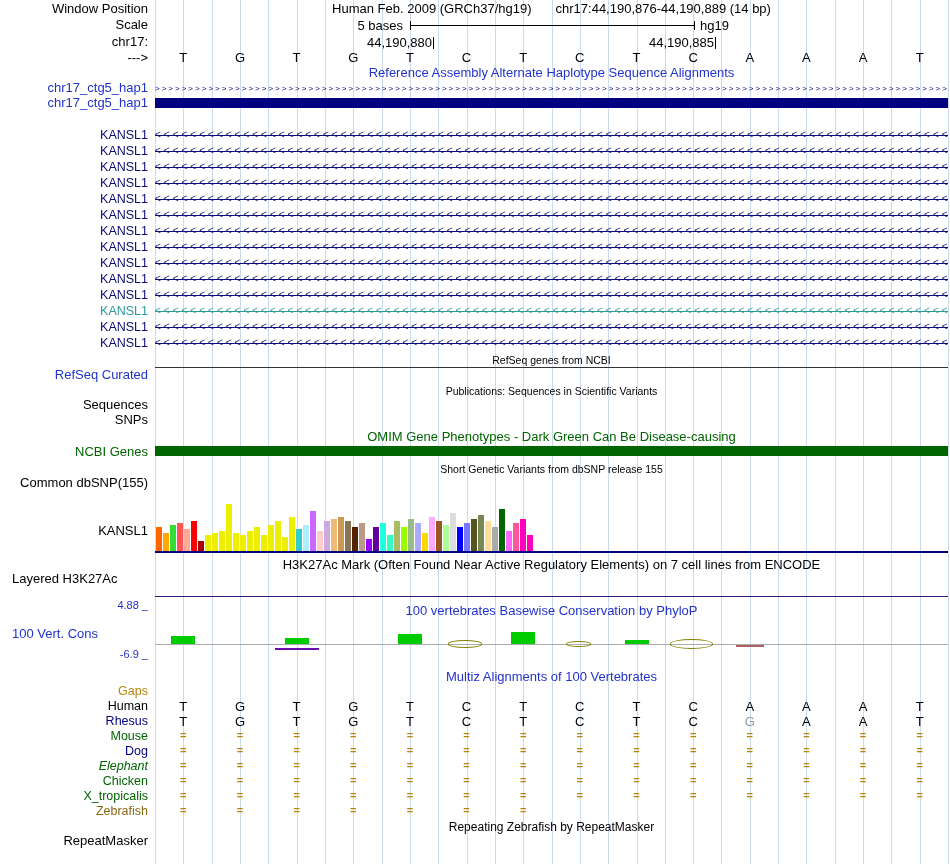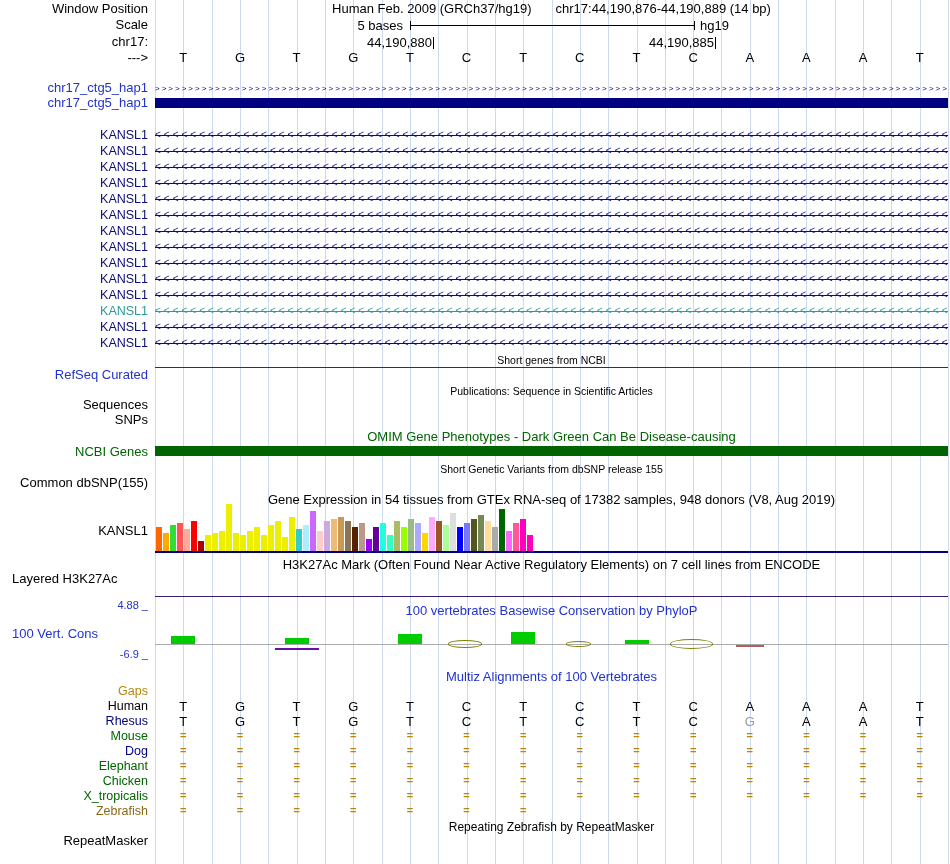--- a/index.html
+++ b/index.html
@@ -77,42 +77,42 @@
       <div style="position: absolute; left: 511.2px; top: 0px; width: 24px; text-align: center; font-size: 13px;">T</div>
       <div style="position: absolute; left: 567.8px; top: 0px; width: 24px; text-align: center; font-size: 13px;">C</div>
       <div style="position: absolute; left: 624.5px; top: 0px; width: 24px; text-align: center; font-size: 13px;">T</div>
       <div style="position: absolute; left: 681.1px; top: 0px; width: 24px; text-align: center; font-size: 13px;">C</div>
       <div style="position: absolute; left: 737.8px; top: 0px; width: 24px; text-align: center; font-size: 13px;">A</div>
       <div style="position: absolute; left: 794.4px; top: 0px; width: 24px; text-align: center; font-size: 13px;">A</div>
       <div style="position: absolute; left: 851px; top: 0px; width: 24px; text-align: center; font-size: 13px;">A</div>
       <div style="position: absolute; left: 907.7px; top: 0px; width: 24px; text-align: center; font-size: 13px;">T</div>
     </div>
 
+  <div class="ctr t13 blue" style="top:66px">Reference Assembly Alternate Haplotype Sequence Alignments</div>
   <div class="lbl t13 blue" style="top:81px">chr17_ctg5_hap1</div>
   <div id="hap-chevrons" style="position: absolute; top: 84px; left: 155px; width: 793px; height: 9px; overflow: hidden; font-size: 8px; line-height: 9px; letter-spacing: 2px; white-space: nowrap; color: rgb(0, 0, 128);">&gt;&gt;&gt;&gt;&gt;&gt;&gt;&gt;&gt;&gt;&gt;&gt;&gt;&gt;&gt;&gt;&gt;&gt;&gt;&gt;&gt;&gt;&gt;&gt;&gt;&gt;&gt;&gt;&gt;&gt;&gt;&gt;&gt;&gt;&gt;&gt;&gt;&gt;&gt;&gt;&gt;&gt;&gt;&gt;&gt;&gt;&gt;&gt;&gt;&gt;&gt;&gt;&gt;&gt;&gt;&gt;&gt;&gt;&gt;&gt;&gt;&gt;&gt;&gt;&gt;&gt;&gt;&gt;&gt;&gt;&gt;&gt;&gt;&gt;&gt;&gt;&gt;&gt;&gt;&gt;&gt;&gt;&gt;&gt;&gt;&gt;&gt;&gt;&gt;&gt;&gt;&gt;&gt;&gt;&gt;&gt;&gt;&gt;&gt;&gt;&gt;&gt;&gt;&gt;&gt;&gt;&gt;&gt;&gt;&gt;&gt;&gt;&gt;&gt;&gt;&gt;&gt;&gt;&gt;&gt;&gt;&gt;&gt;&gt;&gt;&gt;&gt;&gt;&gt;&gt;&gt;&gt;&gt;&gt;&gt;&gt;&gt;&gt;&gt;&gt;&gt;&gt;&gt;&gt;&gt;&gt;&gt;&gt;&gt;&gt;&gt;&gt;&gt;&gt;&gt;&gt;&gt;&gt;&gt;&gt;&gt;&gt;&gt;&gt;&gt;&gt;&gt;&gt;&gt;&gt;&gt;&gt;&gt;&gt;&gt;&gt;&gt;&gt;&gt;&gt;&gt;&gt;&gt;&gt;&gt;&gt;&gt;&gt;&gt;&gt;&gt;&gt;&gt;&gt;&gt;&gt;&gt;&gt;&gt;&gt;&gt;&gt;&gt;&gt;&gt;&gt;&gt;&gt;&gt;&gt;&gt;&gt;&gt;&gt;&gt;&gt;&gt;&gt;&gt;&gt;&gt;&gt;&gt;&gt;&gt;&gt;&gt;&gt;&gt;&gt;&gt;&gt;&gt;&gt;&gt;&gt;&gt;&gt;&gt;&gt;&gt;&gt;&gt;&gt;&gt;&gt;&gt;&gt;&gt;&gt;&gt;&gt;&gt;&gt;&gt;&gt;&gt;&gt;&gt;&gt;</div>
   <div class="lbl t13 blue" style="top:96px">chr17_ctg5_hap1</div>
   <div class="abs" id="hap-solid" style="top: 98px; left: 155px; width: 793px; height: 10px; background: rgb(0, 0, 128);"></div>
 
 
-  <div class="ctr t10" style="top:353px">Short genes from NCBI</div>
+  <div class="ctr t10" style="top:353px">RefSeq genes from NCBI</div>
   <div class="abs" id="refseq-item" style="top: 367px; left: 155px; width: 793px; height: 1px; background: rgb(51, 51, 51);"></div>
   <div class="lbl t13 blue" style="top:368px">RefSeq Curated</div>
 
-  <div class="ctr t10" style="top:384px">Publications: Sequence in Scientific Articles</div>
+  <div class="ctr t10" style="top:384px">Publications: Sequences in Scientific Variants</div>
   <div class="lbl t13" style="top:398px">Sequences</div>
   <div class="lbl t13" style="top:413px">SNPs</div>
 
   <div class="ctr t13 green" style="top:430px">OMIM Gene Phenotypes - Dark Green Can Be Disease-causing</div>
   <div class="lbl t13 green" style="top:445px">NCBI Genes</div>
   <div class="abs" id="omim-bar" style="top: 446px; left: 155px; width: 793px; height: 10px; background: rgb(0, 100, 0);"></div>
 
   <div class="ctr t10" style="top:462px">Short Genetic Variants from dbSNP release 155</div>
   <div class="lbl t13" style="top:476px">Common dbSNP(155)</div>
 
-  <div class="ctr t13" style="top:493px">Gene Expression in 54 tissues from GTEx RNA-seq of 17382 samples, 948 donors (V8, Aug 2019)</div>
   <div class="lbl t13" style="top:524px">KANSL1</div>
   <div class="abs" id="gtex-bars" style="top:505px;left:155px;width:793px;height:46px">
       <div style="position: absolute; left: 1px; bottom: 0px; width: 6px; height: 24px; background: rgb(255, 102, 0);"></div>
       <div style="position: absolute; left: 8px; bottom: 0px; width: 6px; height: 18px; background: rgb(255, 170, 0);"></div>
       <div style="position: absolute; left: 15px; bottom: 0px; width: 6px; height: 26px; background: rgb(51, 221, 51);"></div>
       <div style="position: absolute; left: 22px; bottom: 0px; width: 6px; height: 28px; background: rgb(255, 85, 85);"></div>
       <div style="position: absolute; left: 29px; bottom: 0px; width: 6px; height: 22px; background: rgb(255, 170, 153);"></div>
       <div style="position: absolute; left: 36px; bottom: 0px; width: 6px; height: 30px; background: rgb(255, 0, 0);"></div>
       <div style="position: absolute; left: 43px; bottom: 0px; width: 6px; height: 10px; background: rgb(170, 0, 0);"></div>
       <div style="position: absolute; left: 50px; bottom: 0px; width: 6px; height: 16px; background: rgb(238, 238, 0);"></div>
@@ -273,21 +273,21 @@
     <div style="position: absolute; left: 401.9px; top: 744px; width: 16px; text-align: center; font-size: 11px; font-weight: bold; color: rgb(184, 134, 11);">=</div>
     <div style="position: absolute; left: 458.5px; top: 744px; width: 16px; text-align: center; font-size: 11px; font-weight: bold; color: rgb(184, 134, 11);">=</div>
     <div style="position: absolute; left: 515.2px; top: 744px; width: 16px; text-align: center; font-size: 11px; font-weight: bold; color: rgb(184, 134, 11);">=</div>
     <div style="position: absolute; left: 571.8px; top: 744px; width: 16px; text-align: center; font-size: 11px; font-weight: bold; color: rgb(184, 134, 11);">=</div>
     <div style="position: absolute; left: 628.5px; top: 744px; width: 16px; text-align: center; font-size: 11px; font-weight: bold; color: rgb(184, 134, 11);">=</div>
     <div style="position: absolute; left: 685.1px; top: 744px; width: 16px; text-align: center; font-size: 11px; font-weight: bold; color: rgb(184, 134, 11);">=</div>
     <div style="position: absolute; left: 741.8px; top: 744px; width: 16px; text-align: center; font-size: 11px; font-weight: bold; color: rgb(184, 134, 11);">=</div>
     <div style="position: absolute; left: 798.4px; top: 744px; width: 16px; text-align: center; font-size: 11px; font-weight: bold; color: rgb(184, 134, 11);">=</div>
     <div style="position: absolute; left: 855px; top: 744px; width: 16px; text-align: center; font-size: 11px; font-weight: bold; color: rgb(184, 134, 11);">=</div>
     <div style="position: absolute; left: 911.7px; top: 744px; width: 16px; text-align: center; font-size: 11px; font-weight: bold; color: rgb(184, 134, 11);">=</div>
-    <div style="position: absolute; left: 0px; top: 759px; width: 148px; text-align: right; font-size: 12.5px; white-space: nowrap; color: rgb(0, 100, 0);">Elephant</div>
+    <div style="position: absolute; left: 0px; top: 759px; width: 148px; text-align: right; font-size: 12.5px; white-space: nowrap; color: rgb(0, 100, 0); font-style: italic;">Elephant</div>
     <div style="position: absolute; left: 175.3px; top: 759px; width: 16px; text-align: center; font-size: 11px; font-weight: bold; color: rgb(184, 134, 11);">=</div>
     <div style="position: absolute; left: 232px; top: 759px; width: 16px; text-align: center; font-size: 11px; font-weight: bold; color: rgb(184, 134, 11);">=</div>
     <div style="position: absolute; left: 288.6px; top: 759px; width: 16px; text-align: center; font-size: 11px; font-weight: bold; color: rgb(184, 134, 11);">=</div>
     <div style="position: absolute; left: 345.3px; top: 759px; width: 16px; text-align: center; font-size: 11px; font-weight: bold; color: rgb(184, 134, 11);">=</div>
     <div style="position: absolute; left: 401.9px; top: 759px; width: 16px; text-align: center; font-size: 11px; font-weight: bold; color: rgb(184, 134, 11);">=</div>
     <div style="position: absolute; left: 458.5px; top: 759px; width: 16px; text-align: center; font-size: 11px; font-weight: bold; color: rgb(184, 134, 11);">=</div>
     <div style="position: absolute; left: 515.2px; top: 759px; width: 16px; text-align: center; font-size: 11px; font-weight: bold; color: rgb(184, 134, 11);">=</div>
     <div style="position: absolute; left: 571.8px; top: 759px; width: 16px; text-align: center; font-size: 11px; font-weight: bold; color: rgb(184, 134, 11);">=</div>
     <div style="position: absolute; left: 628.5px; top: 759px; width: 16px; text-align: center; font-size: 11px; font-weight: bold; color: rgb(184, 134, 11);">=</div>
     <div style="position: absolute; left: 685.1px; top: 759px; width: 16px; text-align: center; font-size: 11px; font-weight: bold; color: rgb(184, 134, 11);">=</div>

